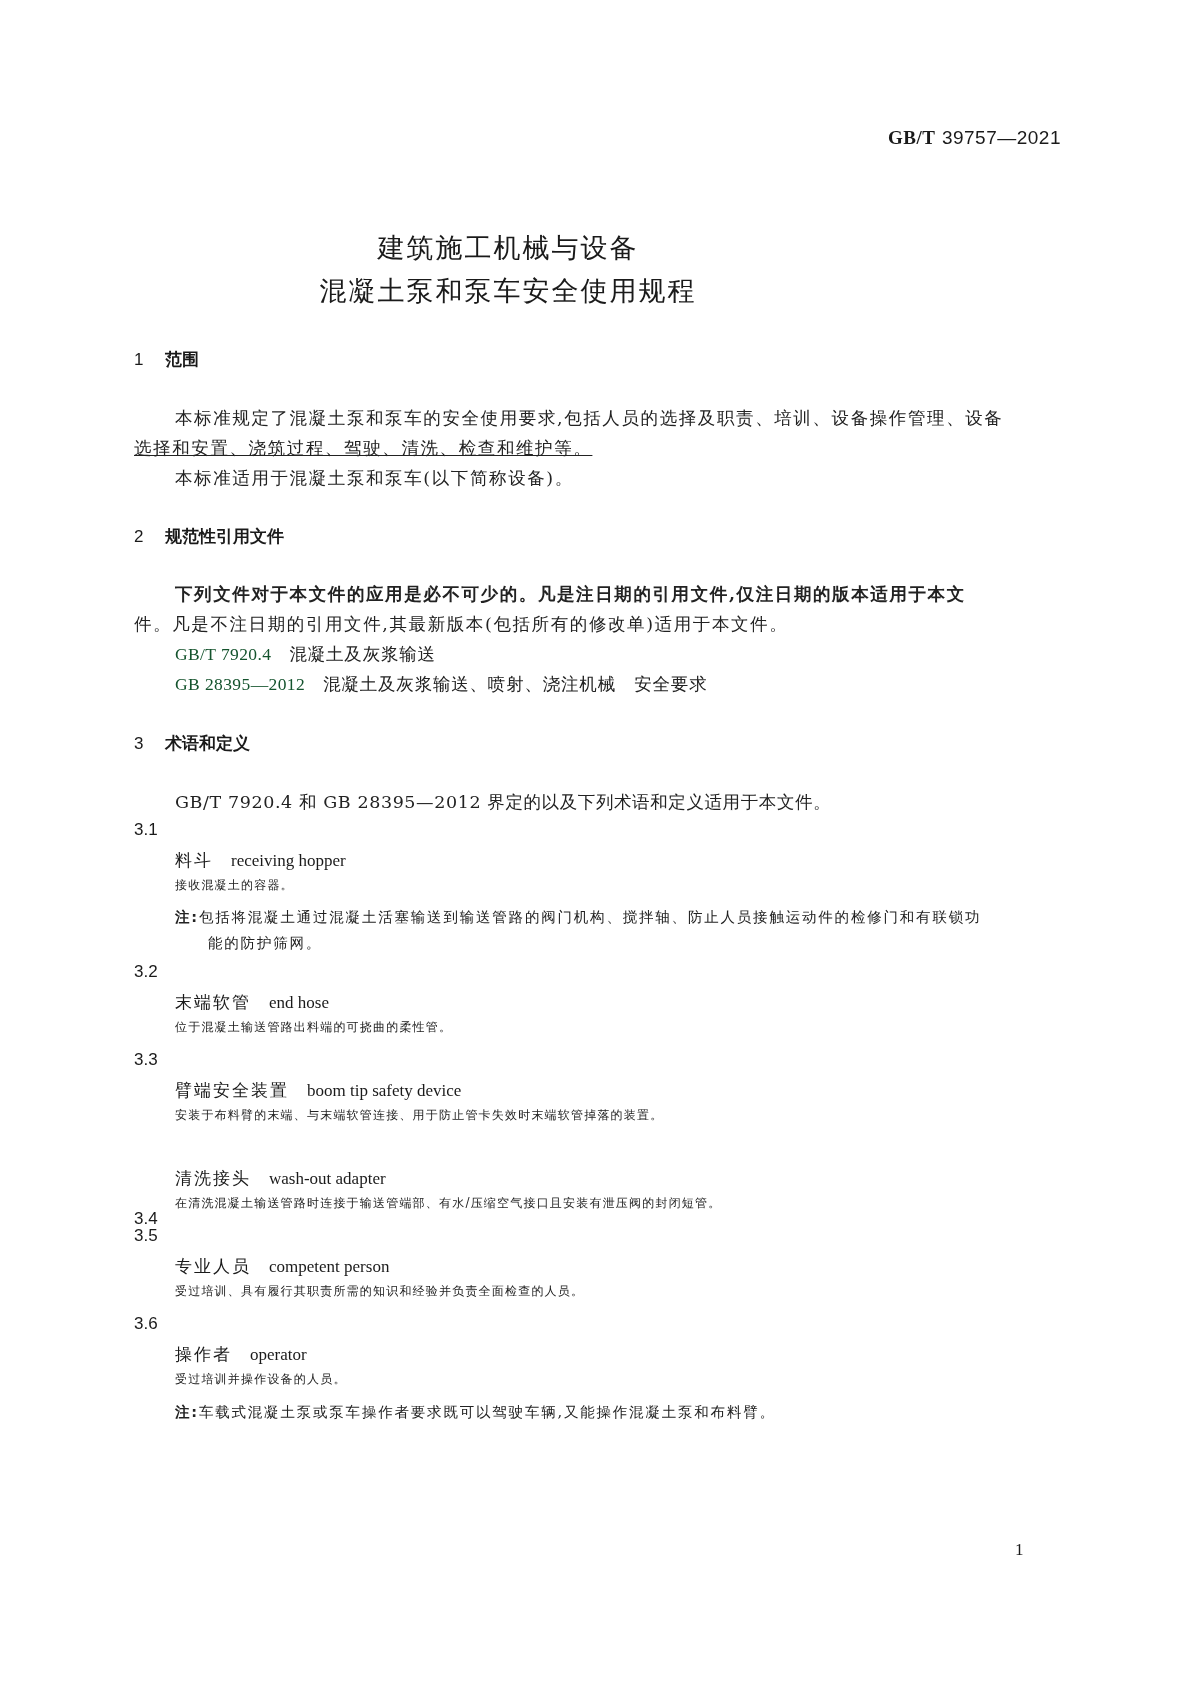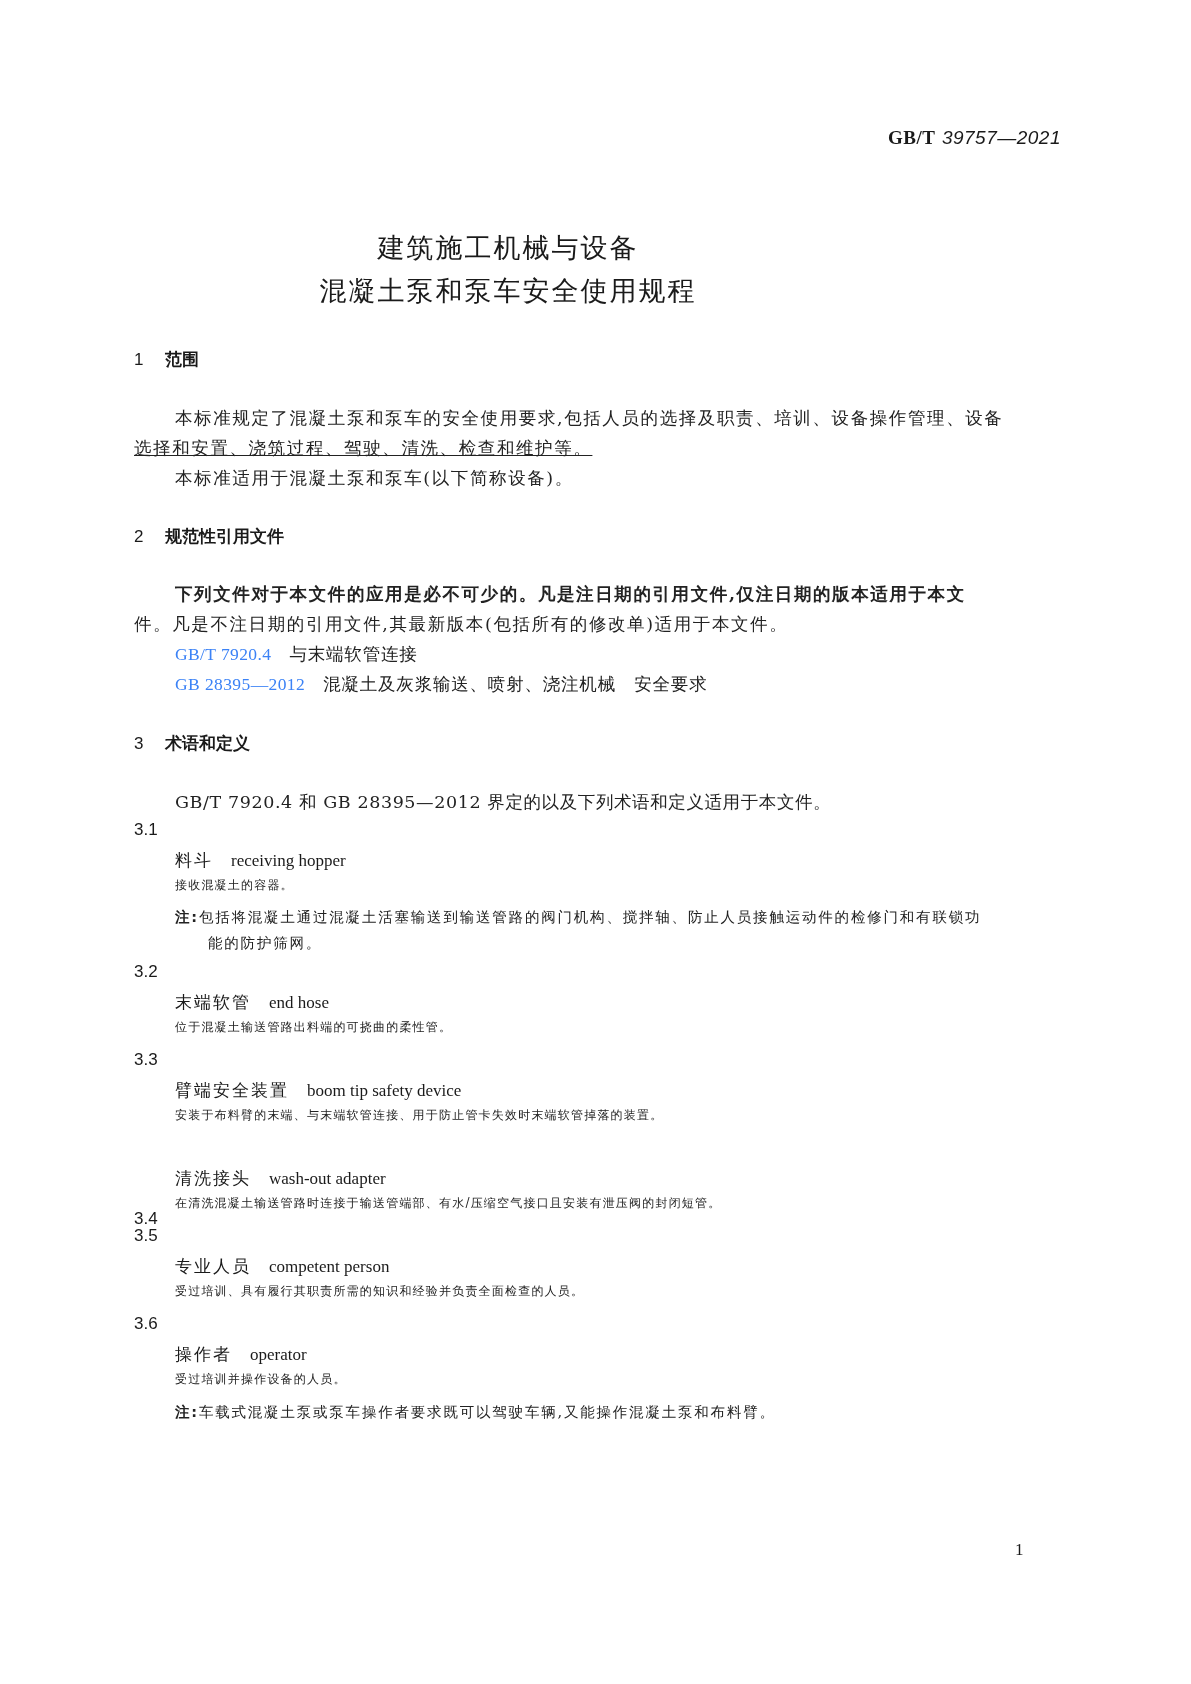--- a/index.html
+++ b/index.html
@@ -22,21 +22,20 @@
       right: 130px;
       font-size: 19px;
       letter-spacing: 0.5px;
     }
     .std-code .gbt {
       font-family: "Liberation Serif", serif;
       font-weight: bold;
     }
     .std-code .num {
       font-family: "Liberation Sans", sans-serif;
-      font-style: italic;
     }
 
     .title {
       left: 0;
       width: 1016px;
       text-align: center;
       font-family: "DejaVu Sans", sans-serif;
       font-size: 27px;
       letter-spacing: 2px;
       font-weight: 500;
@@ -69,21 +68,21 @@
     .ref-item {
       left: 175px;
       font-size: 17.5px;
       letter-spacing: 0.8px;
       color: #222;
     }
     .ref-item .code {
       font-family: "Liberation Serif", serif;
       letter-spacing: 0.4px;
       margin-right: 18px;
-      color: #3b82f6;
+      color: #14532d;
     }
 
     .term-num {
       left: 134px;
       font-family: "Liberation Sans", sans-serif;
       font-size: 17px;
     }
     .term-name {
       left: 175px;
       font-size: 17px;
@@ -143,21 +142,21 @@
 <div class="abs para indent" style="top:406px;">本标准规定了混凝土泵和泵车的安全使用要求,包括人员的选择及职责、培训、设备操作管理、设备</div>
 <div class="abs para flush" style="top:436px;text-decoration:underline;">选择和安置、浇筑过程、驾驶、清洗、检查和维护等。</div>
 <div class="abs para indent" style="top:466px;">本标准适用于混凝土泵和泵车(以下简称设备)。</div>
 
 <div class="abs section-head" style="top:525px;">
   <span class="snum">2</span><span>规范性引用文件</span>
 </div>
 <div class="abs para indent" style="top:582px;font-weight:bold;">下列文件对于本文件的应用是必不可少的。凡是注日期的引用文件,仅注日期的版本适用于本文</div>
 <div class="abs para flush" style="top:612px;">件。凡是不注日期的引用文件,其最新版本(包括所有的修改单)适用于本文件。</div>
 <div class="abs ref-item" style="top:642px;">
-  <span class="code">GB/T 7920.4</span><span>与末端软管连接</span>
+  <span class="code">GB/T 7920.4</span><span>混凝土及灰浆输送</span>
 </div>
 <div class="abs ref-item" style="top:672px;">
   <span class="code">GB 28395—2012</span><span>混凝土及灰浆输送、喷射、浇注机械　安全要求</span>
 </div>
 
 <div class="abs section-head" style="top:732px;">
   <span class="snum">3</span><span>术语和定义</span>
 </div>
 <div class="abs para indent" style="top:790px; letter-spacing:0.6px;">GB/T 7920.4 和 GB 28395—2012 界定的以及下列术语和定义适用于本文件。</div>
 

